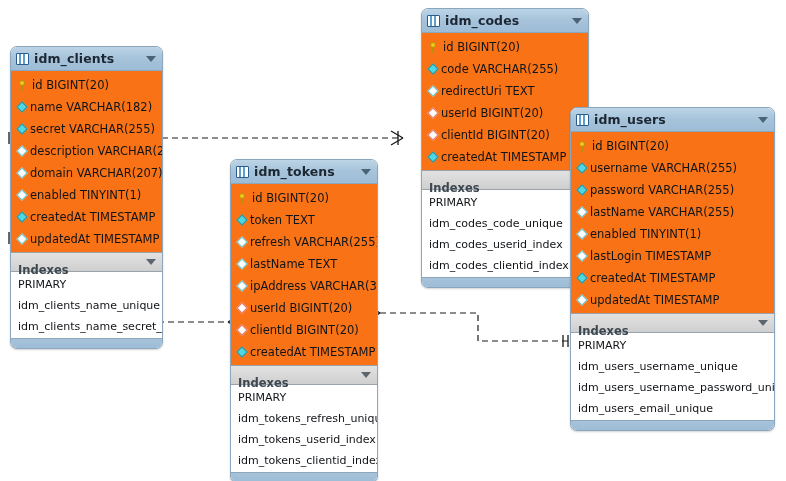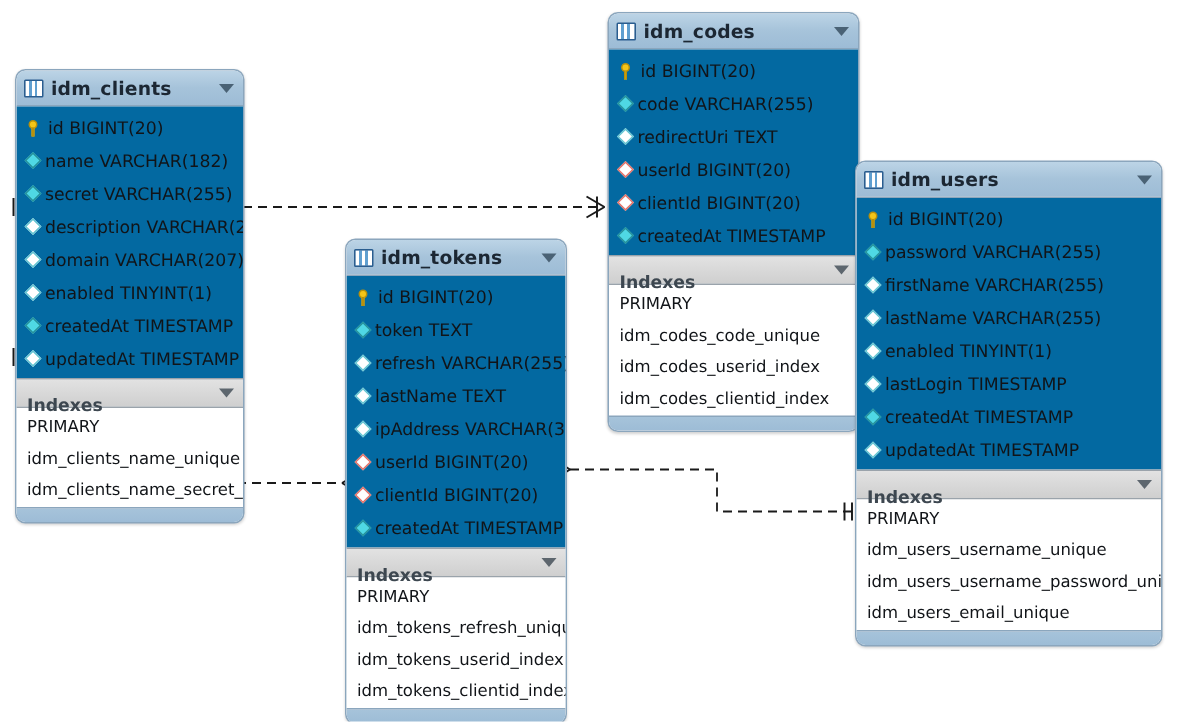--- a/index.html
+++ b/index.html
@@ -47,21 +47,21 @@
     font-size:12.5px;font-weight:bold;color:#1c2733;
     letter-spacing:.1px;flex:1 1 auto;white-space:nowrap;
   }
   .caret{
     width:0;height:0;flex:0 0 auto;
     border-left:5px solid transparent;
     border-right:5px solid transparent;
     border-top:6px solid #4a6275;
   }
 
-  .col-list{padding:3px 0 2px 0;background:#0369a1;}
+  .col-list{padding:3px 0 2px 0;background:#f97316;}
   .col-row{
     height:22px;display:flex;align-items:center;
     padding-left:6px;box-sizing:border-box;
     font-size:11.5px;color:#111418;white-space:nowrap;
   }
   .col-txt{margin-left:4px;}
 
   
   .mk{width:11px;height:11px;flex:0 0 auto;position:relative;}
   .mk.dia{
@@ -227,21 +227,21 @@
           <span class="idx-title">Indexes</span>
           <span class="caret-gray"></span>
         </div>
         <div class="idx-list">
           <div class="idx-row">PRIMARY</div>
           <div class="idx-row">idm_clients_name_unique</div>
           <div class="idx-row">idm_clients_name_secret_unique</div>
         </div>
         <div class="tbl-footer"></div>
       </div>
-      <div class="table-box" style="left: 405px; top: 8px; width: 168px;">
+      <div class="table-box" style="left: 421px; top: 8px; width: 168px;">
         <div class="tbl-header">
           <span class="tbl-ico"></span>
           <span class="tbl-name">idm_codes</span>
           <span class="caret"></span>
         </div>
         <div class="col-list">
           <div class="col-row">
             <span class="mk key"></span>
             <span class="col-txt">id BIGINT(20)</span>
           </div>
@@ -336,25 +336,25 @@
           <span class="tbl-name">idm_users</span>
           <span class="caret"></span>
         </div>
         <div class="col-list">
           <div class="col-row">
             <span class="mk key"></span>
             <span class="col-txt">id BIGINT(20)</span>
           </div>
           <div class="col-row">
             <span class="mk dia notnull"></span>
+            <span class="col-txt">username VARCHAR(255)</span>
+          </div>
+          <div class="col-row">
+            <span class="mk dia notnull"></span>
             <span class="col-txt">password VARCHAR(255)</span>
-          </div>
-          <div class="col-row">
-            <span class="mk dia nullable"></span>
-            <span class="col-txt">firstName VARCHAR(255)</span>
           </div>
           <div class="col-row">
             <span class="mk dia nullable"></span>
             <span class="col-txt">lastName VARCHAR(255)</span>
           </div>
           <div class="col-row">
             <span class="mk dia nullable"></span>
             <span class="col-txt">enabled TINYINT(1)</span>
           </div>
           <div class="col-row">

